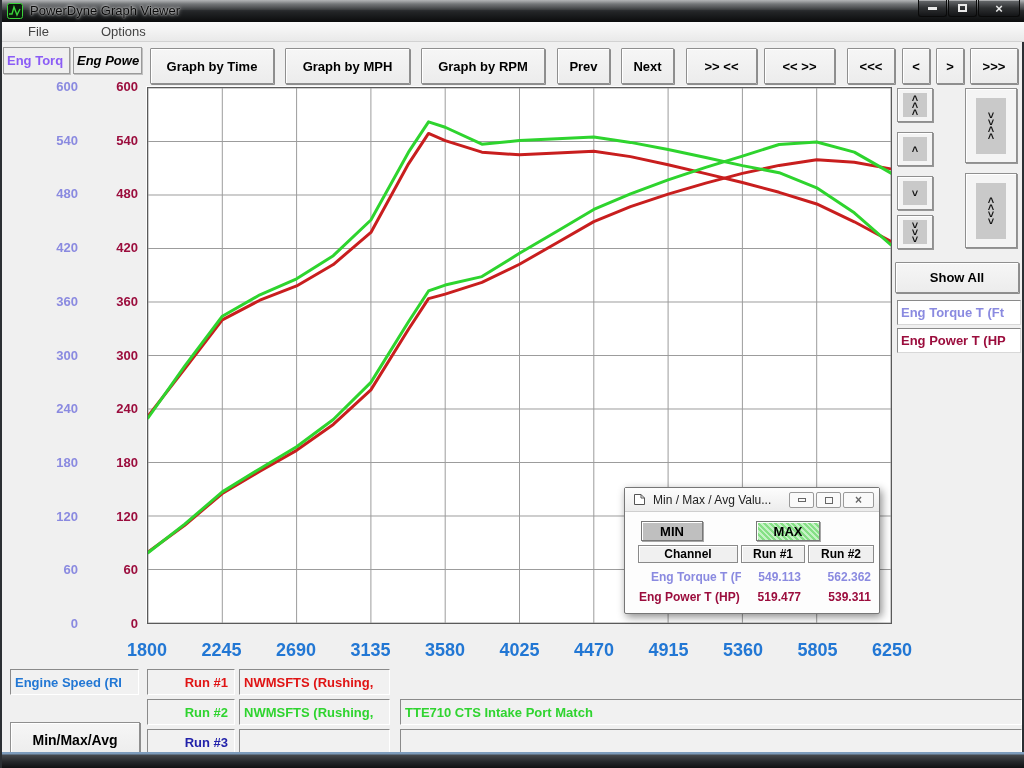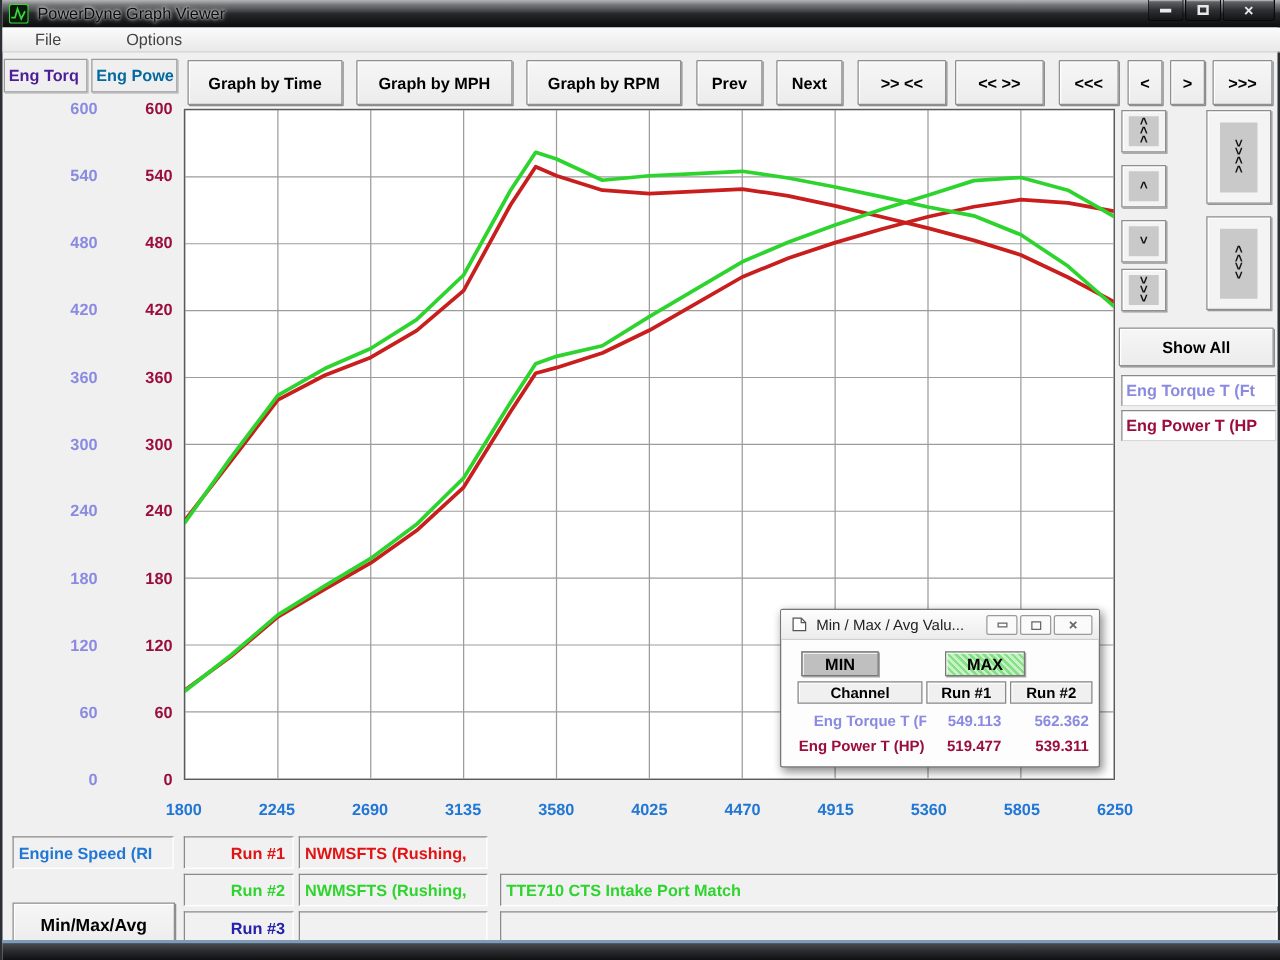--- a/index.html
+++ b/index.html
@@ -42,21 +42,21 @@
     display:flex; align-items:center; padding-left:3px; overflow:hidden; white-space:nowrap; }
   #hdr-torq { left:1px; width:67px; }
   #hdr-powe { left:71px; width:69px; }
 
   
   #plot { position:absolute; left:145px; top:87px; width:745px; height:537px; background:#fff;
     border:1px solid #5a5a5a; box-shadow:-1px -1px 0 #fdfdfd; }
   #plot svg { position:absolute; left:0; top:0; width:100%; height:100%; }
 
   .ylab { position:absolute; width:46px; text-align:right; font-weight:bold; font-size:13px; height:16px; }
-  .xlab { position:absolute; top:640px; width:64px; text-align:center; font-weight:bold; font-size:13px; }
+  .xlab { position:absolute; top:640px; width:64px; text-align:center; font-weight:bold; font-size:18px; }
 
   
   .sq-btn { position:absolute; background:#f4f4f4; border:1px solid #8f8f8f;
     box-shadow:inset 1px 1px 0 #fff, 1px 1px 0 rgba(60,60,60,.5);
     display:flex; align-items:center; justify-content:center; }
   .plate { background:#c9c9c9; display:flex; flex-direction:column; align-items:center; justify-content:center; }
   .chev { font-size:11px; font-weight:bold; color:#111; line-height:7px; height:7px; }
   #showall { position:absolute; left:893px; top:262px; width:124px; height:31px; }
   .chan-box { position:absolute; left:895px; width:124px; height:25px; background:#fff;
     border:1px solid #8a8a8a; border-bottom-color:#d8d8d8; border-right-color:#d8d8d8;
@@ -127,22 +127,22 @@
           <span class="glyph-x">×</span>
         </div>
     </div>
   </div>
 
   <div id="menubar">
     <span class="menu-item">File</span>
     <span class="menu-item">Options</span>
   </div>
 
-  <div class="axhdr" id="hdr-torq" style="color: #4c1d95;">Eng Torq</div>
-  <div class="axhdr" id="hdr-powe" style="color: #0369a1;">Eng Powe</div>
+  <div class="axhdr" id="hdr-torq" style="color: #8b5cf6;">Eng Torq</div>
+  <div class="axhdr" id="hdr-powe" style="color: #000000; font-style: italic;">Eng Powe</div>
 
   <div class="tbtn" style="left:148px;width:124px;">Graph by Time</div>
   <div class="tbtn" style="left:283px;width:125px;">Graph by MPH</div>
   <div class="tbtn" style="left:419px;width:124px;">Graph by RPM</div>
   <div class="tbtn" style="left:555px;width:53px;">Prev</div>
   <div class="tbtn" style="left:619px;width:53px;">Next</div>
   <div class="tbtn" style="left:684px;width:71px;">&gt;&gt; &lt;&lt;</div>
   <div class="tbtn" style="left:762px;width:71px;">&lt;&lt; &gt;&gt;</div>
   <div class="tbtn" style="left:845px;width:48px;">&lt;&lt;&lt;</div>
   <div class="tbtn" style="left:900px;width:28px;">&lt;</div>

